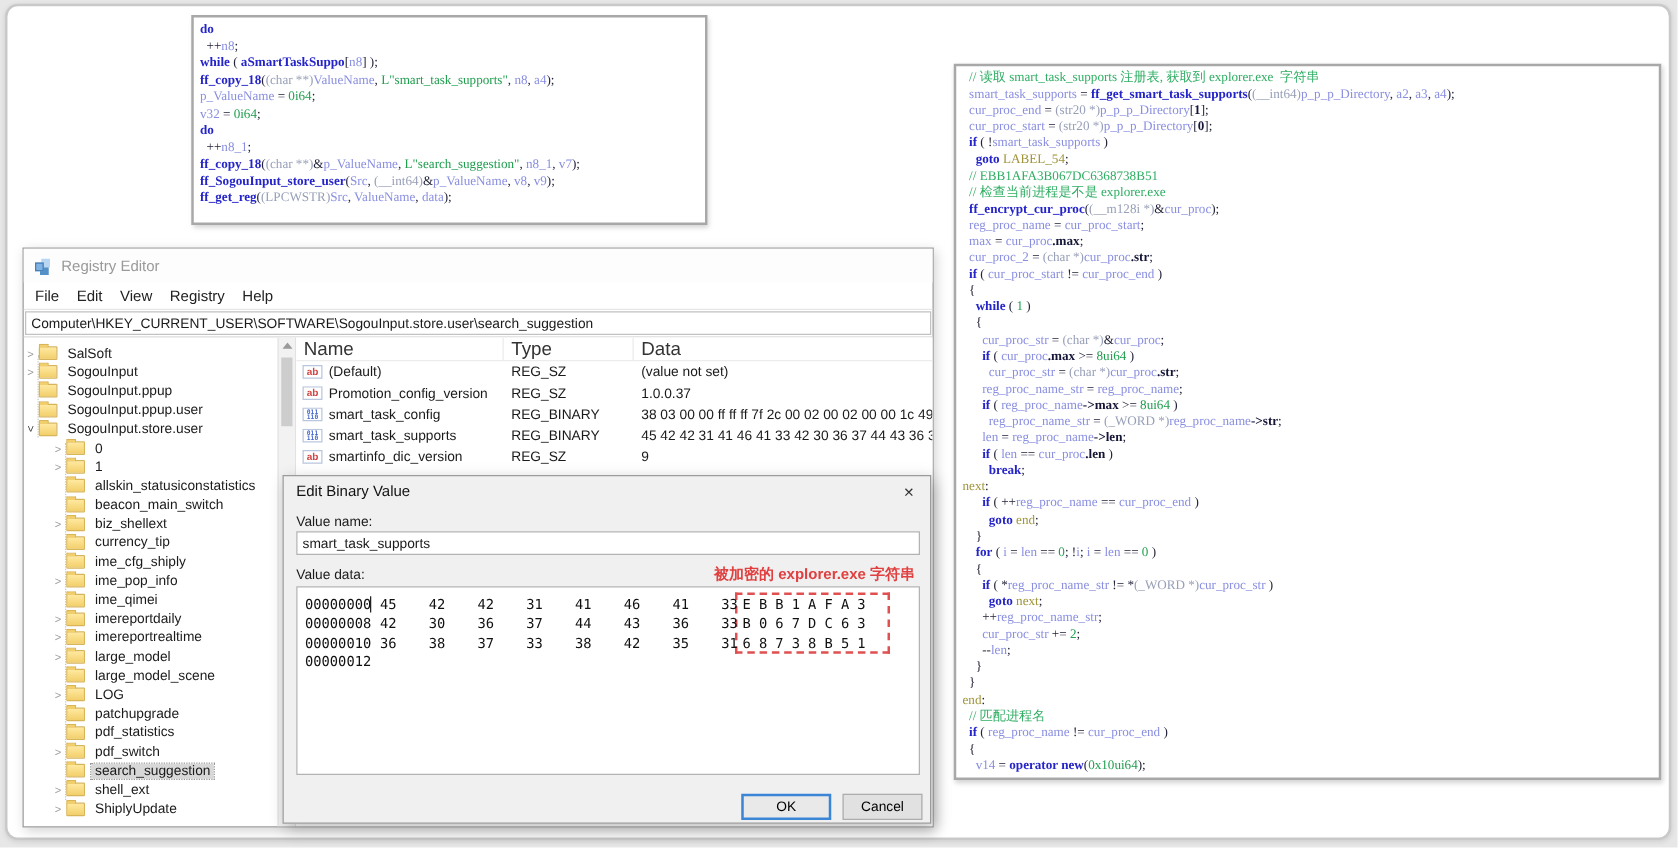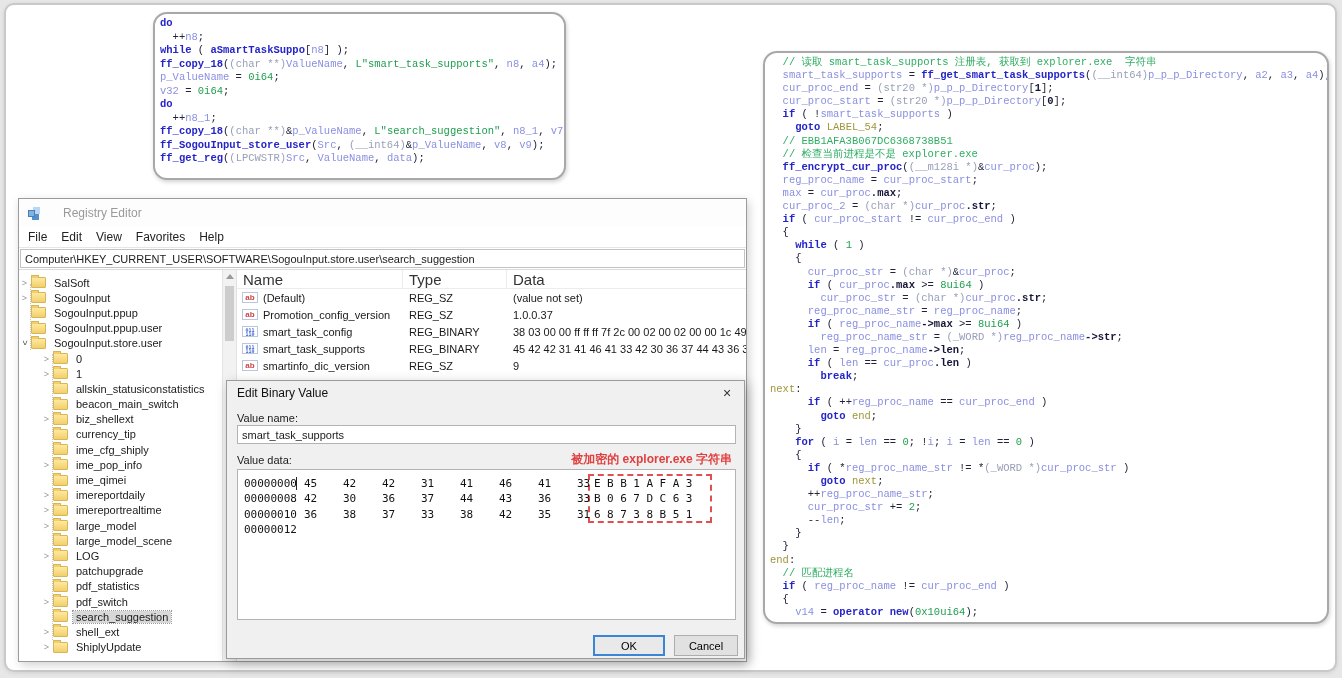--- a/index.html
+++ b/index.html
@@ -1,36 +1,36 @@
 <!DOCTYPE html>
 <html><head>
 <meta charset="utf-8">
 <style>
   *{box-sizing:border-box;margin:0;padding:0}
   html,body{width:1342px;height:678px;overflow:hidden}
   body{position:relative;background:#e7e7e7;font-family:"Liberation Sans","DejaVu Sans",sans-serif}
   .card{position:absolute;left:4px;top:3px;width:1333px;height:669px;background:#fff;border:2px solid #c9c9c9;border-radius:10px;box-shadow:0 1px 4px rgba(0,0,0,.10)}
   
-  .codepanel{position:absolute;background:#fff;border:2px solid #a8a8a8;border-radius:14px;font-family:Liberation Mono, monospace;font-size:10.5px;overflow:hidden;padding:3px 5px;box-shadow:1px 2px 4px rgba(0,0,0,.18)}
+  .codepanel{position:absolute;background:#fff;border:2px solid #a8a8a8;border-radius:0;font-family:Liberation Serif, serif;font-size:10.5px;overflow:hidden;padding:3px 5px;box-shadow:1px 2px 4px rgba(0,0,0,.18)}
   #code-left{left:153px;top:12px;width:413px;height:168px;line-height:13.5px}
   #code-right{left:763px;top:51px;width:566px;height:573px;line-height:13.1px}
   .cl{white-space:pre}
   .sy-k{color:#2424c8;font-weight:bold}
   .sy-f{color:#2424c8;font-weight:bold}
   .sy-v{color:#8a8fe0}
   .sy-s{color:#1f9e4e}
   .sy-n{color:#1f9e4e}
   .sy-c{color:#2fae63}
   .sy-t{color:#98a0b8}
   .sy-p{color:#222238}
   .sy-l{color:#a0953a}
   .sy-m{color:#151538;font-weight:bold}
   
   .regedit{position:absolute;left:18px;top:198px;width:729px;height:464px;background:#fff;border:1px solid #9b9b9b;box-shadow:2px 3px 9px rgba(0,0,0,.18)}
-  .re-title{height:27px;display:flex;align-items:center;padding-left:8px;color:#9a9a9a;font-size:12px;gap:21px;background:#fdfdfd}
+  .re-title{height:27px;display:flex;align-items:center;padding-left:8px;color:#9a9a9a;font-size:12px;gap:7px;background:#fdfdfd}
   .reg-icon{width:15px;height:13px;position:relative;flex:none}
   .reg-icon i{position:absolute;left:1px;top:4px;width:7px;height:7px;background:#7fb2e5;border:1px solid #4a7fb5;box-shadow:5px -3px 0 #b9d7f2,4px 3px 0 #5590c8}
   .re-menu{height:21px;display:flex;align-items:center;font-size:12px;color:#222;padding-left:2px}
   .re-menu span{padding:2px 7px;cursor:default}
   .re-address{height:23px;border-top:1px solid #e6e6e6;border-bottom:1px solid #dcdcdc;display:flex;align-items:center;padding:1px 1px}
   .addr{flex:1;height:19px;border:1px solid #c2c2c2;font-size:11px;padding:0 4px;color:#1a1a1a;font-family:inherit;background:#fff}
   .re-body{position:absolute;left:0;top:71px;right:0;bottom:0}
   .re-tree{position:absolute;left:0;top:0;width:203px;bottom:0;overflow:hidden;padding-top:5px}
   .tree-dot{position:absolute;border-left:1px dotted #c6c6c6}
   .trow{height:15.2px;display:flex;align-items:center;font-size:11px;color:#1a1a1a;white-space:nowrap}
@@ -143,21 +143,21 @@
   <div class="re-title">
     <span class="reg-icon">
         <i></i>
       </span>
     <span>Registry Editor</span>
   </div>
   <div class="re-menu" id="re-menu">
       <span>File</span>
       <span>Edit</span>
       <span>View</span>
-      <span>Favorites</span>
+      <span>Registry</span>
       <span>Help</span>
     </div>
   <div class="re-address">
     <input class="addr" readonly="" value="Computer\HKEY_CURRENT_USER\SOFTWARE\SogouInput.store.user\search_suggestion" style="">
   </div>
   <div class="re-body">
     <div class="re-tree" id="re-tree">
       <div class="tree-dot" style="left:11px;top:14px;height:66px"></div>
       <div class="tree-dot" style="left:33px;top:84px;height:286px"></div>
     <div class="trow lv0">

